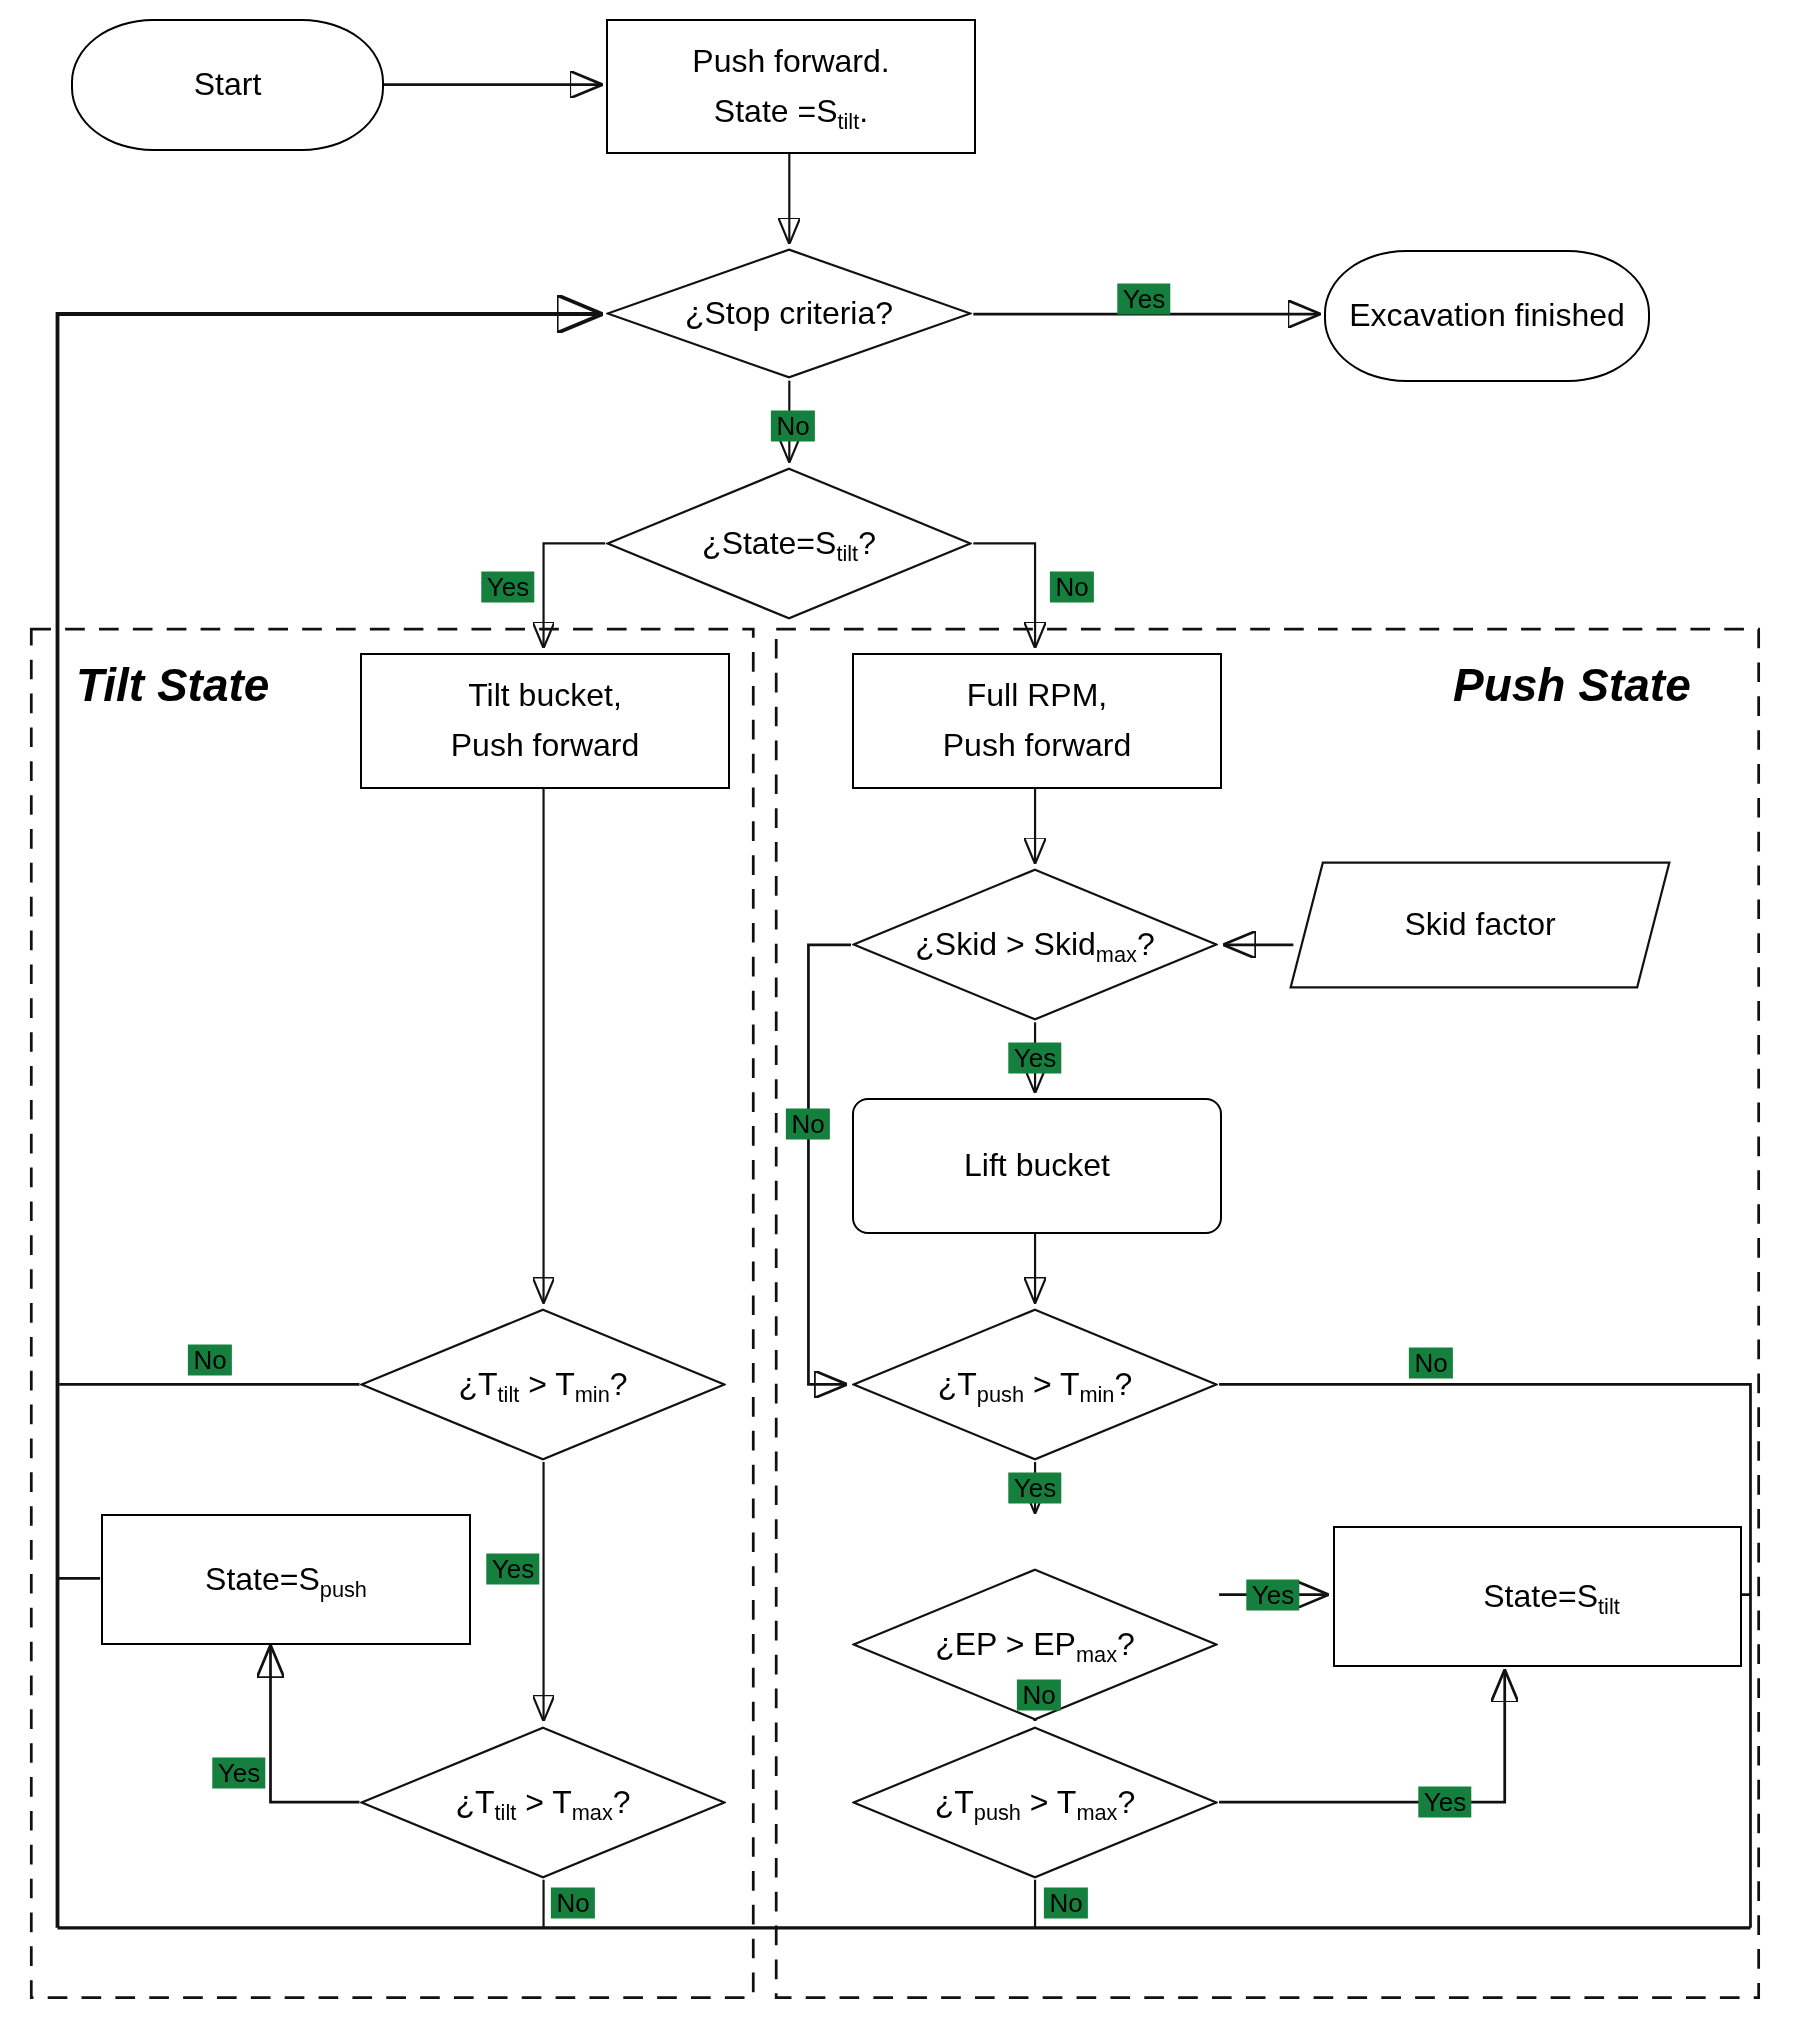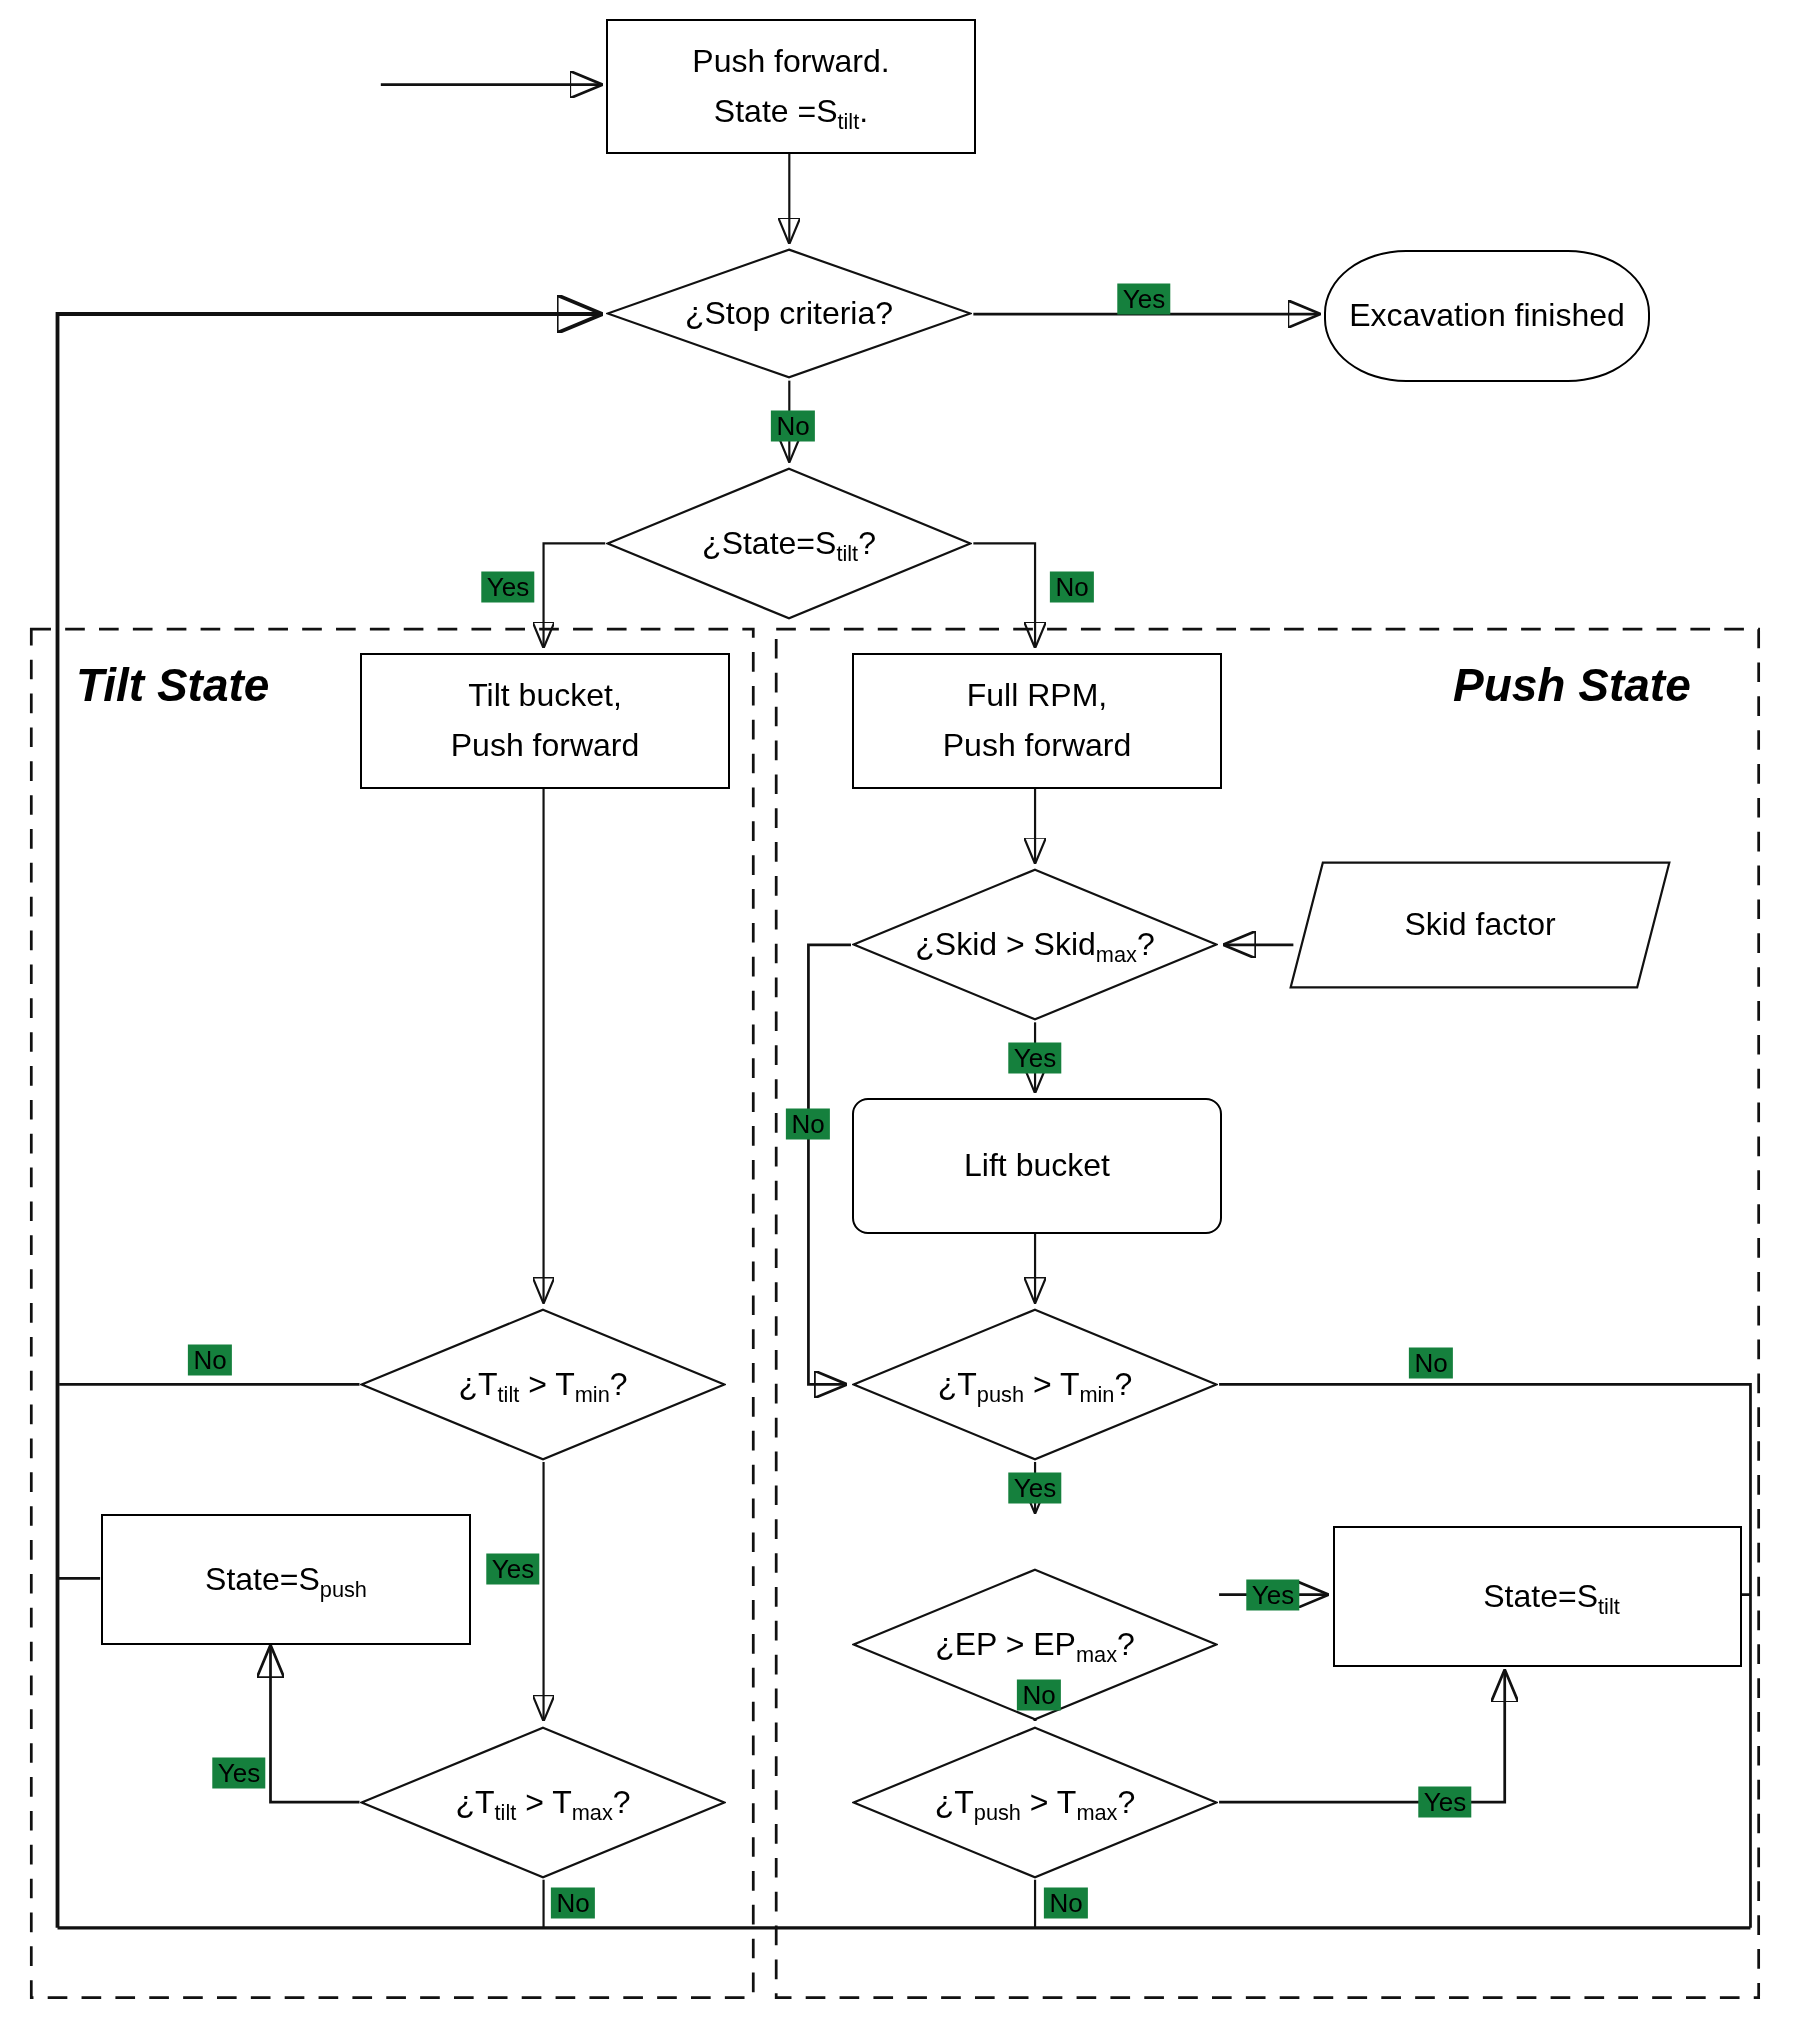--- a/index.html
+++ b/index.html
@@ -59,20 +59,23 @@
     <path d="M 2232 2920 H 2428" stroke-width="5" marker-end="url(#arr)"></path>
     <path d="M 1895 3062 V 3148" stroke-width="4" marker-end="url(#arr)"></path>
     <path d="M 2232 3300 H 2755 V 3062" stroke-width="5" marker-end="url(#arr)"></path>
     <path d="M 1895 3442 V 3530" stroke-width="4"></path>
     <path d="M 3132 2920 H 3205" stroke-width="5"></path>
   </svg>
 
   <div class="region-title" style="left:76px;top:658px;">Tilt State</div>
   <div class="region-title" style="left:1453px;top:658px;">Push State</div>
 
+  <div class="node oval" style="left:71px;top:19px;width:309px;height:128px;">
+    <span class="shape-label">Start</span>
+  </div>
 
   <div class="node oval" style="left:1324px;top:250px;width:322px;height:128px;">
     <span class="shape-label">Excavation finished</span>
   </div>
 
   <div class="node rect" style="left:606px;top:19px;width:366px;height:131px;">
     <div class="shape-label">
       <span>Push forward.</span><br>
       <span>State =S</span><sub>tilt</sub><span>.</span>
     </div>

